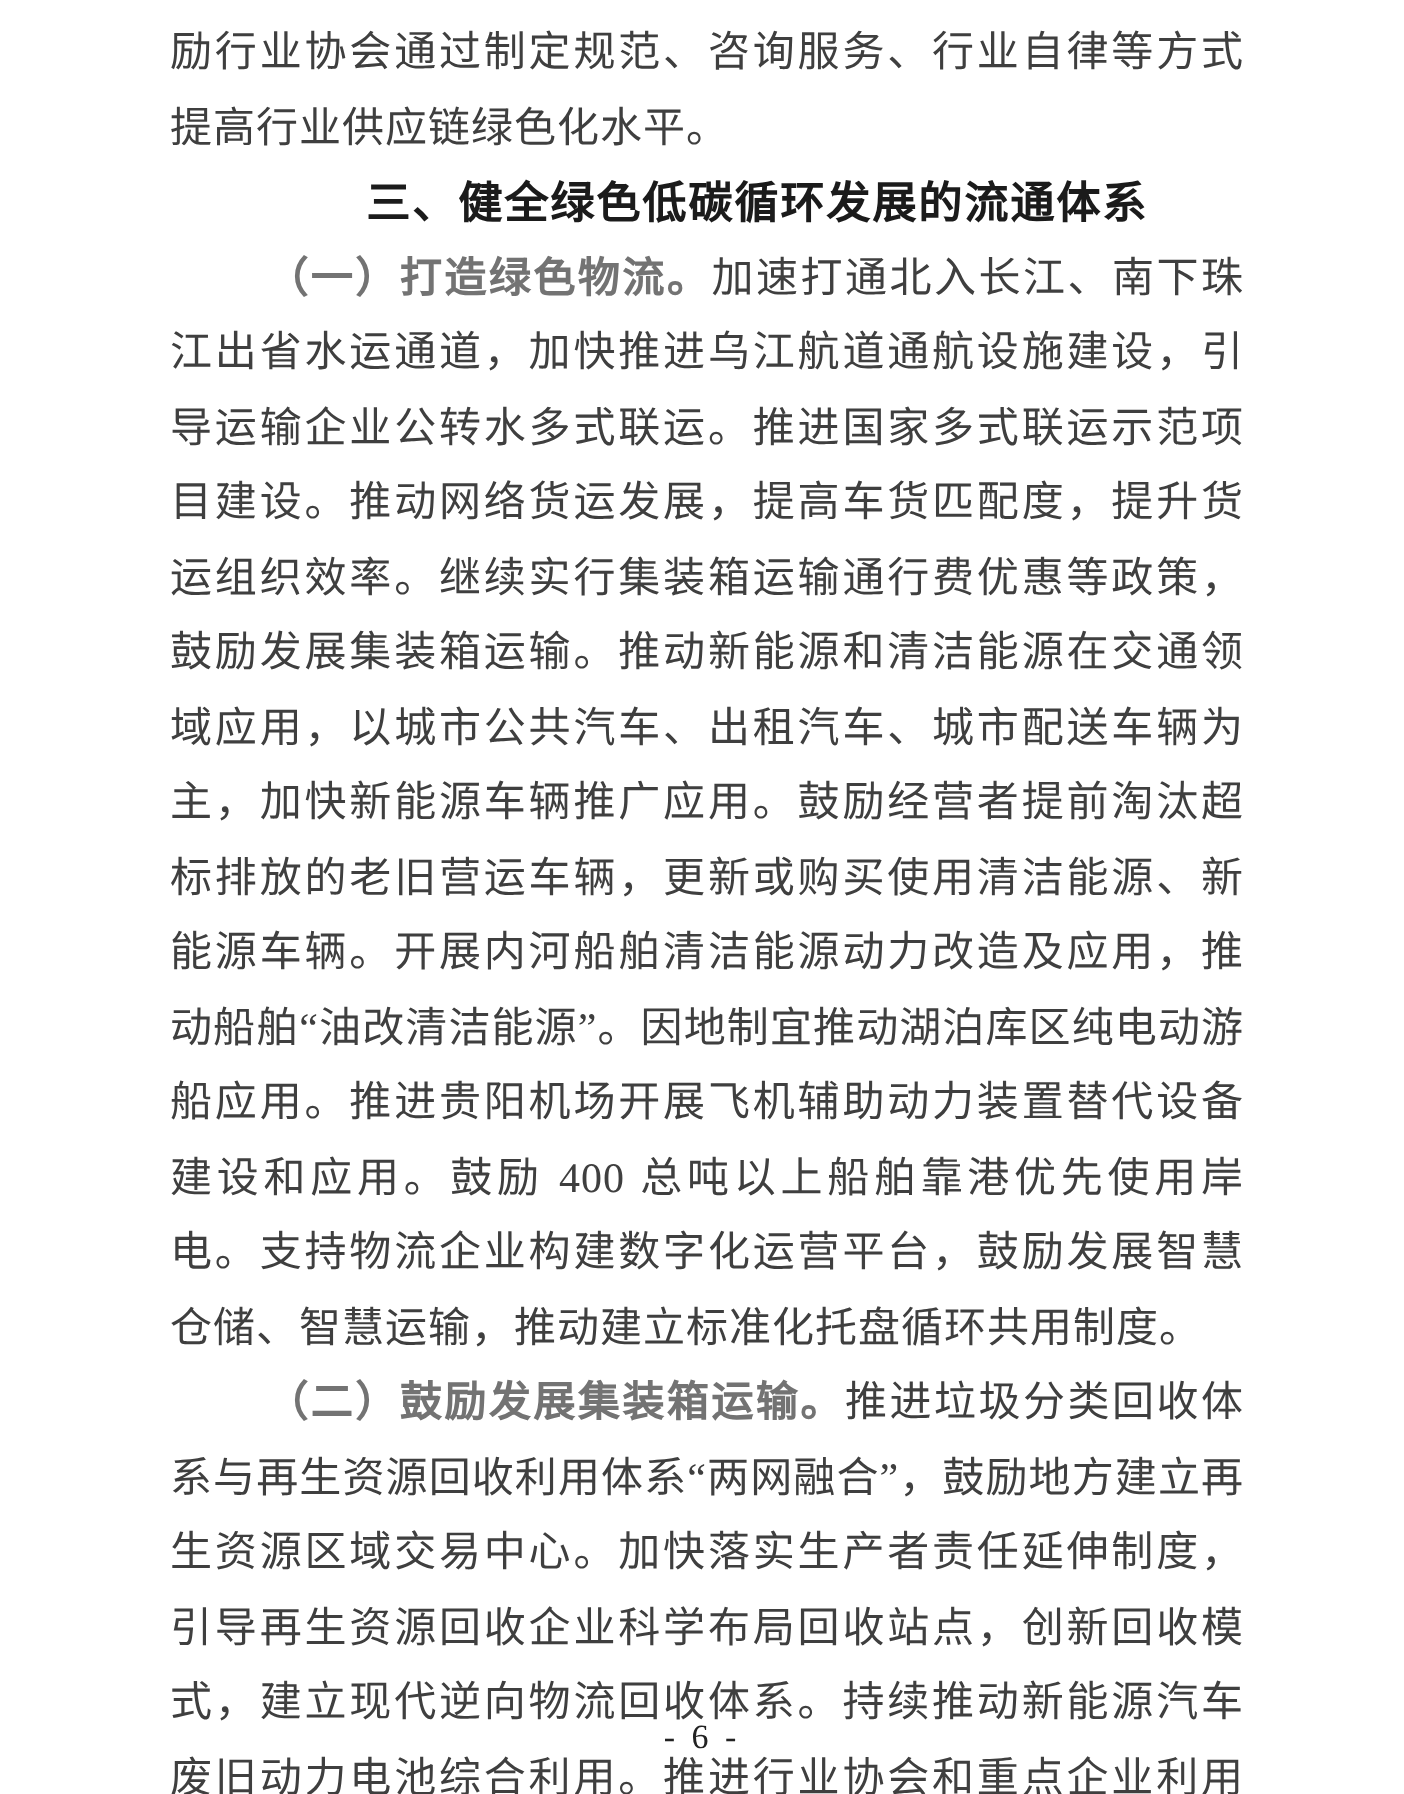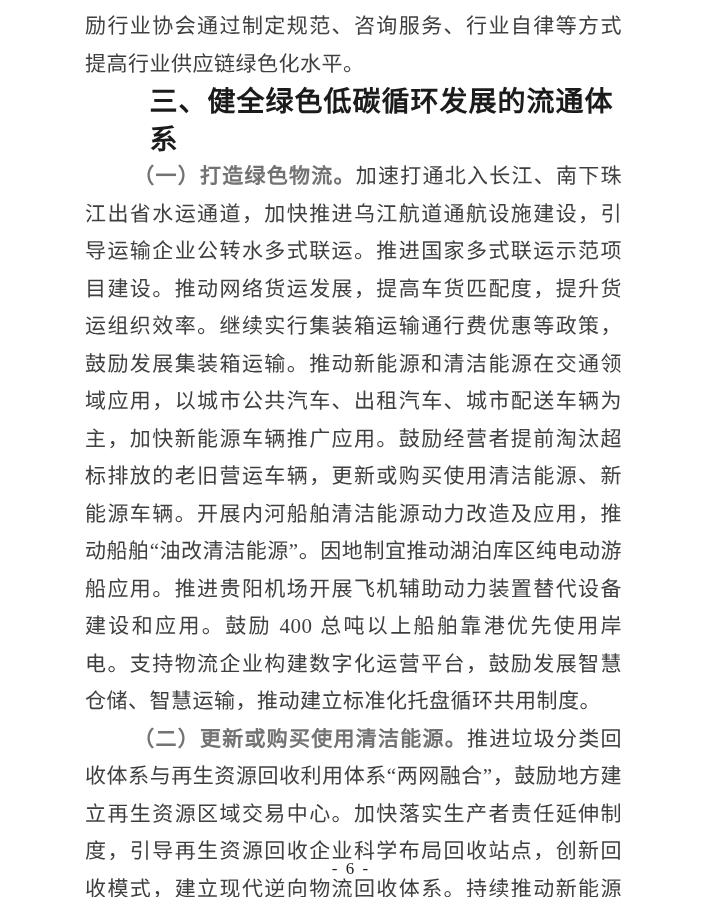--- a/index.html
+++ b/index.html
@@ -32,25 +32,25 @@
     font-family: Liberation Serif, serif;
   }
   .para.indent {
     text-indent: 2.3em;
   }
   .heading {
     margin: 0;
     padding-left: 2.3em;
     font-family: "Liberation Sans", "DejaVu Sans", sans-serif;
     font-weight: bold;
-    font-size: 28px;
+    font-size: 22px;
     line-height: 37.5px;
     letter-spacing: 1px;
     color: #1b1b1b;
-    text-align: left;
+    text-align: center;
   }
   .lead {
     font-weight: bold;
     color: #737373;
   }
   .footer {
     position: absolute;
     bottom: 18px;
     left: 0;
     width: 100%;
@@ -66,20 +66,20 @@
 
 <div class="page">
   <div class="content">
 
     <p class="para">励行业协会通过制定规范、咨询服务、行业自律等方式提高行业供应链绿色化水平。</p>
 
     <h2 class="heading">三、健全绿色低碳循环发展的流通体系</h2>
 
     <p class="para indent"><span class="lead">（一）打造绿色物流。</span><span>加速打通北入长江、南下珠江出省水运通道，加快推进乌江航道通航设施建设，引导运输企业公转水多式联运。推进国家多式联运示范项目建设。推动网络货运发展，提高车货匹配度，提升货运组织效率。继续实行集装箱运输通行费优惠等政策，鼓励发展集装箱运输。推动新能源和清洁能源在交通领域应用，以城市公共汽车、出租汽车、城市配送车辆为主，加快新能源车辆推广应用。鼓励经营者提前淘汰超标排放的老旧营运车辆，更新或购买使用清洁能源、新能源车辆。开展内河船舶清洁能源动力改造及应用，推动船舶“油改清洁能源”。因地制宜推动湖泊库区纯电动游船应用。推进贵阳机场开展飞机辅助动力装置替代设备建设和应用。鼓励 400 总吨以上船舶靠港优先使用岸电。支持物流企业构建数字化运营平台，鼓励发展智慧仓储、智慧运输，推动建立标准化托盘循环共用制度。</span></p>
 
-    <p class="para indent"><span class="lead">（二）更新或购买使用清洁能源。</span><span>推进垃圾分类回收体系与再生资源回收利用体系“两网融合”，鼓励地方建立再生资源区域交易中心。加快落实生产者责任延伸制度，引导再生资源回收企业科学布局回收站点，创新回收模式，建立现代逆向物流回收体系。持续推动新能源汽车废旧动力电池综合利用。推进行业协会和重点企业利用互联</span></p>
+    <p class="para indent"><span class="lead">（二）鼓励发展集装箱运输。</span><span>推进垃圾分类回收体系与再生资源回收利用体系“两网融合”，鼓励地方建立再生资源区域交易中心。加快落实生产者责任延伸制度，引导再生资源回收企业科学布局回收站点，创新回收模式，建立现代逆向物流回收体系。持续推动新能源汽车废旧动力电池综合利用。推进行业协会和重点企业利用互联</span></p>
 
   </div>
 
   <div class="footer">
     <span>- 6 -</span>
   </div>
 </div>
 
 </body></html>

